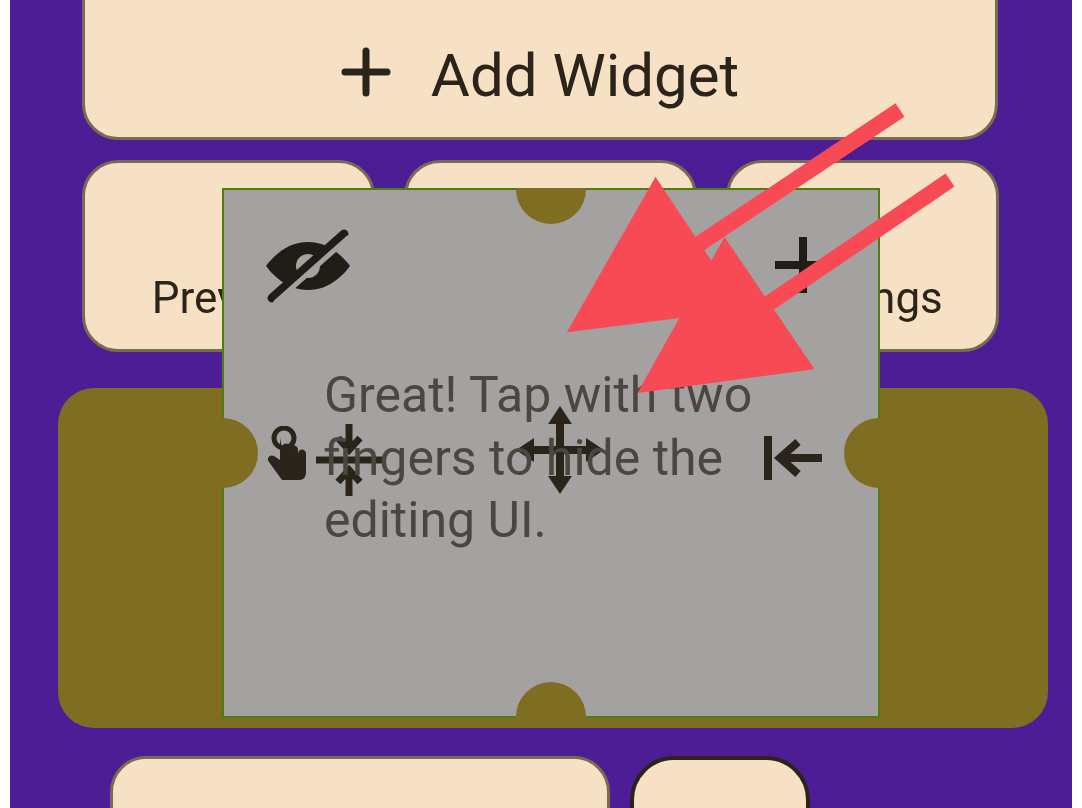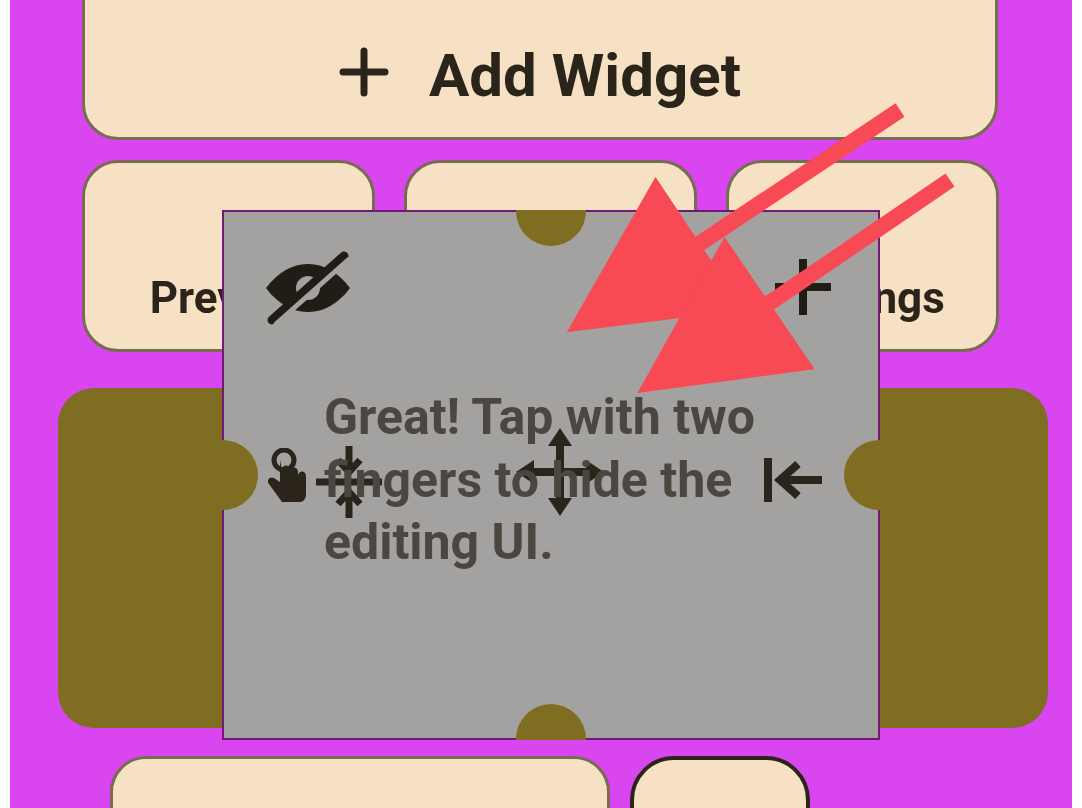--- a/index.html
+++ b/index.html
@@ -5,22 +5,21 @@
   * { box-sizing: border-box; margin: 0; padding: 0; }
   html, body { width: 1082px; height: 808px; overflow: hidden; background: #fff; }
   body { font-family: -apple-system, "Segoe UI", Roboto, Helvetica, Arial, sans-serif; position: relative; }
 
   .canvas {
     position: absolute;
     left: 10px;
     top: 0;
     width: 1062px;
     height: 808px;
-    background: #d946ef;
-    font-weight: bold;
+    background: #4c1d95;
   }
 
   .card {
     position: absolute;
     background: #f6e1c5;
     border: 3px solid #776c52;
     border-radius: 36px;
   }
 
   
@@ -95,25 +94,25 @@
     height: 100px;
     border: 4px solid #2a241a;
     border-radius: 44px;
     background: #f6e1c5;
   }
 
   
   .overlay {
     position: absolute;
     left: 212px;
-    top: 210px;
+    top: 188px;
     width: 658px;
     height: 530px;
     background: #a4a2a1;
-    border: 2px solid #701a75;
+    border: 2px solid #4d7c0f;
     z-index: 20;
   }
 
   
   .notch {
     position: absolute;
     width: 70px;
     height: 36px;
     background: #7f6d22;
     z-index: 21;

